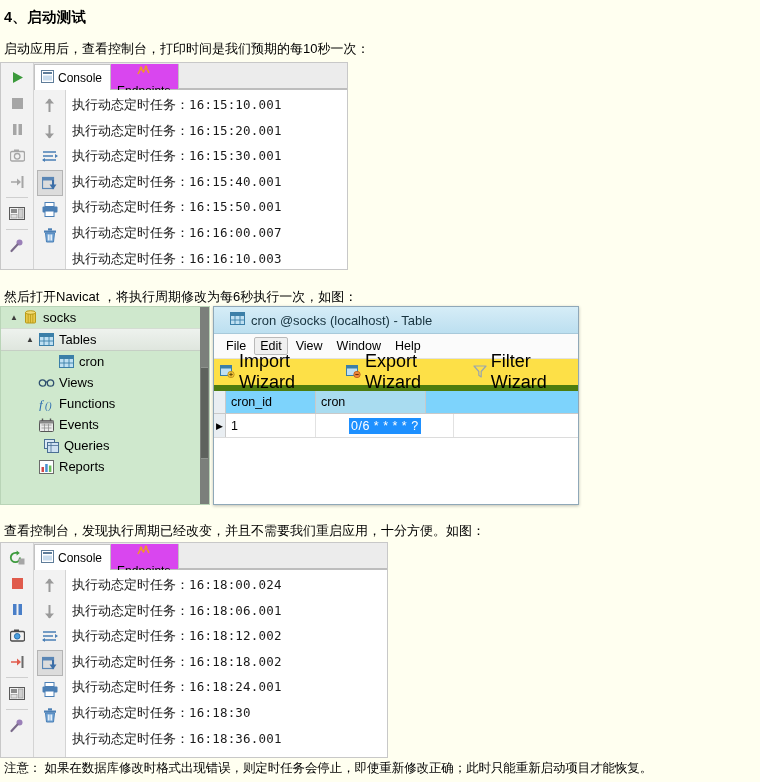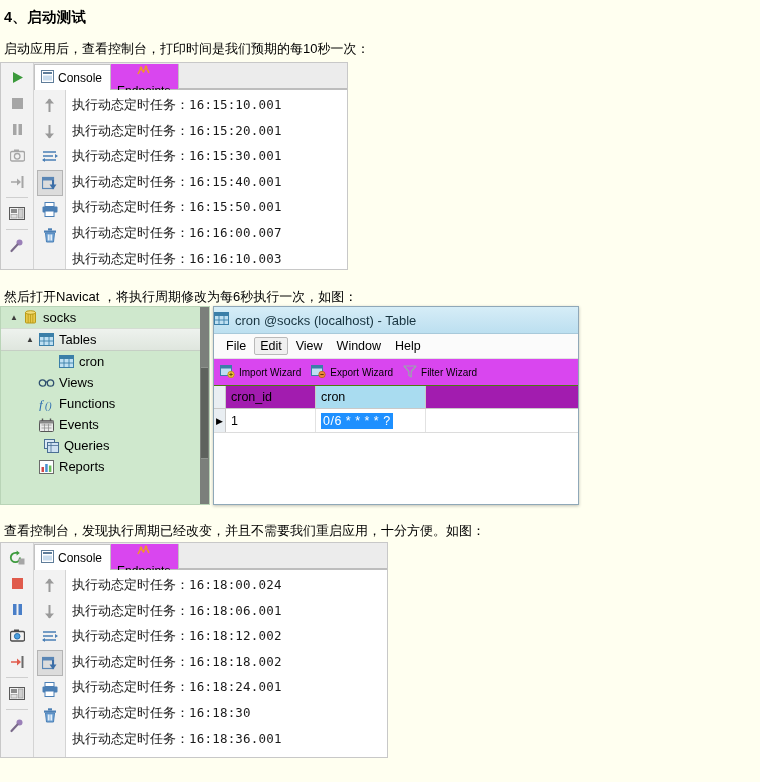--- a/index.html
+++ b/index.html
@@ -237,21 +237,21 @@
     box-sizing: border-box;
     overflow: hidden;
     box-shadow: 0 1px 3px rgba(0,0,0,.25);
   }
   .nv-title {
     height: 26px;
     background: linear-gradient(#d6edf7, #bcdff0);
     display: flex;
     align-items: center;
     gap: 6px;
-    padding-left: 0;
+    padding-left: 16px;
     font-size: 13px;
     color: #17333f;
     border-bottom: 1px solid #a8c9da;
   }
   .nv-menu {
     height: 24px;
     background: #fbfbfb;
     display: flex;
     align-items: center;
     gap: 2px;
@@ -261,27 +261,27 @@
   }
   .nv-menu .mi { padding: 2px 6px; }
   .nv-menu .mi.pressed {
     background: #f0f0f0;
     border: 1px solid #b9b9b9;
     border-radius: 2px;
     padding: 1px 5px;
   }
   .nv-toolbar {
     height: 26px;
-    background: #d946ef;
+    background: #fde047;
     display: flex;
     align-items: center;
     gap: 10px;
     padding-left: 6px;
-    font-size: 10px;
-    border-bottom: 1px solid #4d7c0f;
+    font-size: 18px;
+    border-bottom: 6px solid #4d7c0f;
   }
   .nv-tb-item { display: flex; align-items: center; gap: 4px; }
   .nv-grid { background: #fff; }
   .nv-hdr {
     height: 22px;
     display: flex;
     font-size: 12.5px;
     border-bottom: 1px solid #c9c9c9;
   }
   .nv-gutter {
@@ -290,21 +290,21 @@
     border-right: 1px solid #c9c9c9;
     box-sizing: border-box;
     flex: 0 0 auto;
   }
   .nv-hcell {
     box-sizing: border-box;
     display: flex;
     align-items: center;
     padding-left: 5px;
     border-right: 1px solid #c9c9c9;
-    background: #a21caf;
+    background: #7dd3fc;
   }
   .nv-hcell.hl { background: #a9dcf0; }
   .nv-hcell.c1 { width: 90px; }
   .nv-hcell.c2 { width: 110px; }
   .nv-hcell.c3 { flex: 1 1 auto; border-right: none; }
   .nv-row { height: 23px; display: flex; font-size: 12.5px; border-bottom: 1px solid #dcdcdc; }
   .nv-rowmark {
     width: 12px;
     background: #e9eef2;
     border-right: 1px solid #c9c9c9;
@@ -316,21 +316,21 @@
     flex: 0 0 auto;
   }
   .nv-cell {
     box-sizing: border-box;
     display: flex;
     align-items: center;
     padding-left: 5px;
     border-right: 1px solid #e2e2e2;
   }
   .nv-cell.c1 { width: 90px; }
-  .nv-cell.c2 { width: 110px; }
+  .nv-cell.c2 { width: 110px; margin-left: 28px; }
   .nv-cell.c3 { flex: 1 1 auto; border-right: none; }
   .sel-val {
     background: #1e90ff;
     color: #fff;
     padding: 1px 2px;
     font-size: 12.5px;
     letter-spacing: 0.5px;
   }
   .nv-blank { background: #fff; height: 55px; }
 </style>
@@ -770,14 +770,15 @@
           <div class="log-line"><span>执行动态定时任务：</span><span class="ts">16:18:12.002</span></div>
           <div class="log-line"><span>执行动态定时任务：</span><span class="ts">16:18:18.002</span></div>
           <div class="log-line"><span>执行动态定时任务：</span><span class="ts">16:18:24.001</span></div>
           <div class="log-line"><span>执行动态定时任务：</span><span class="ts">16:18:30</span></div>
           <div class="log-line"><span>执行动态定时任务：</span><span class="ts">16:18:36.001</span></div>
         </div>
       </div>
     </div>
   </div>
 
+  <div class="note">注意： 如果在数据库修改时格式出现错误，则定时任务会停止，即使重新修改正确；此时只能重新启动项目才能恢复。</div>
 
 </div>
 
 </body></html>

